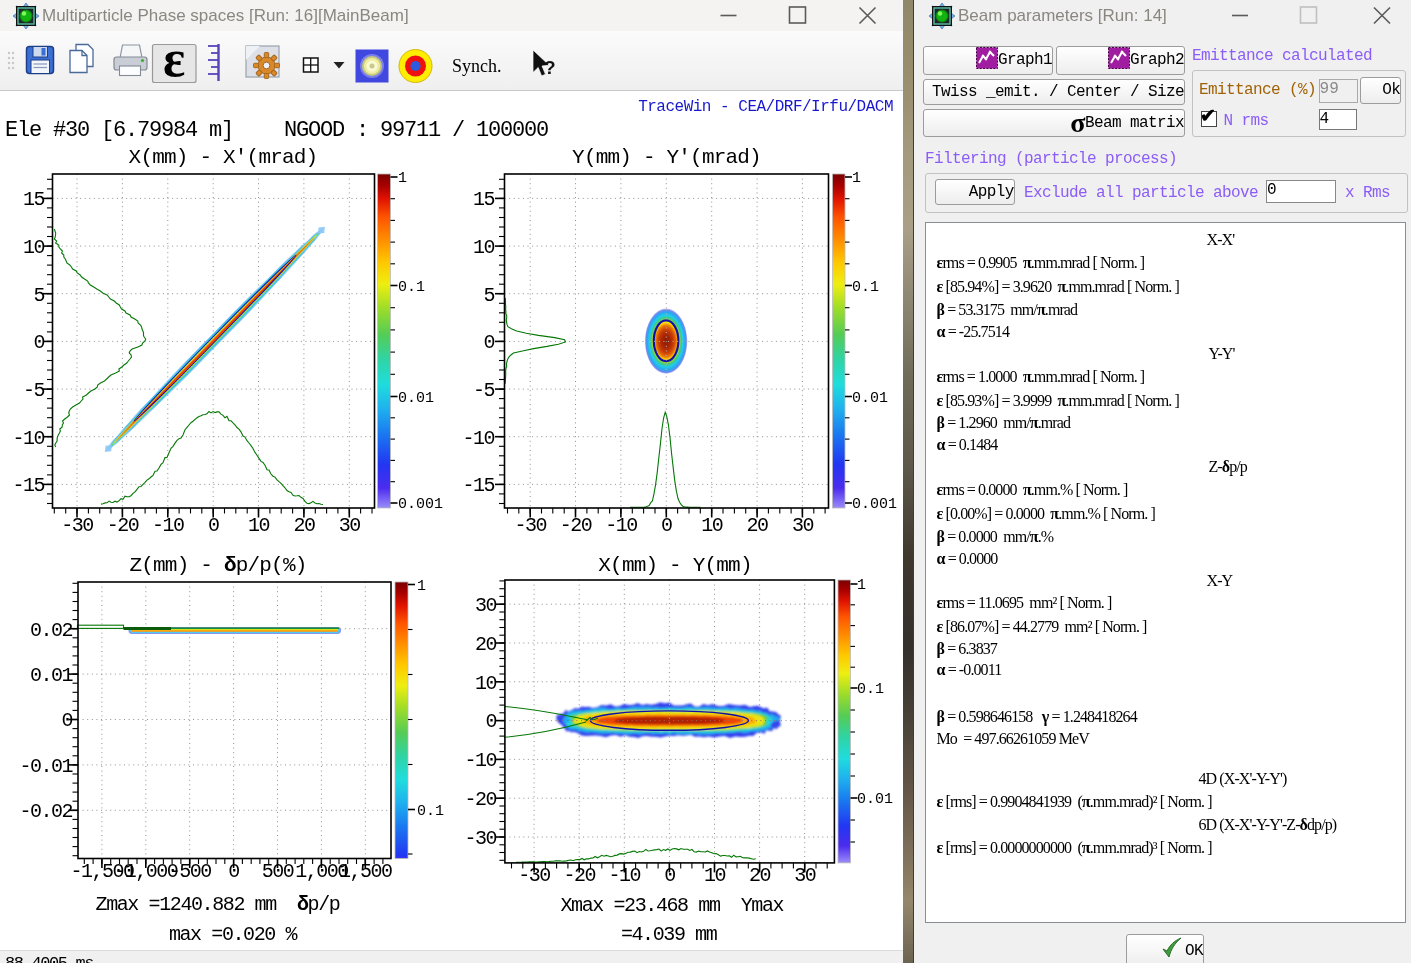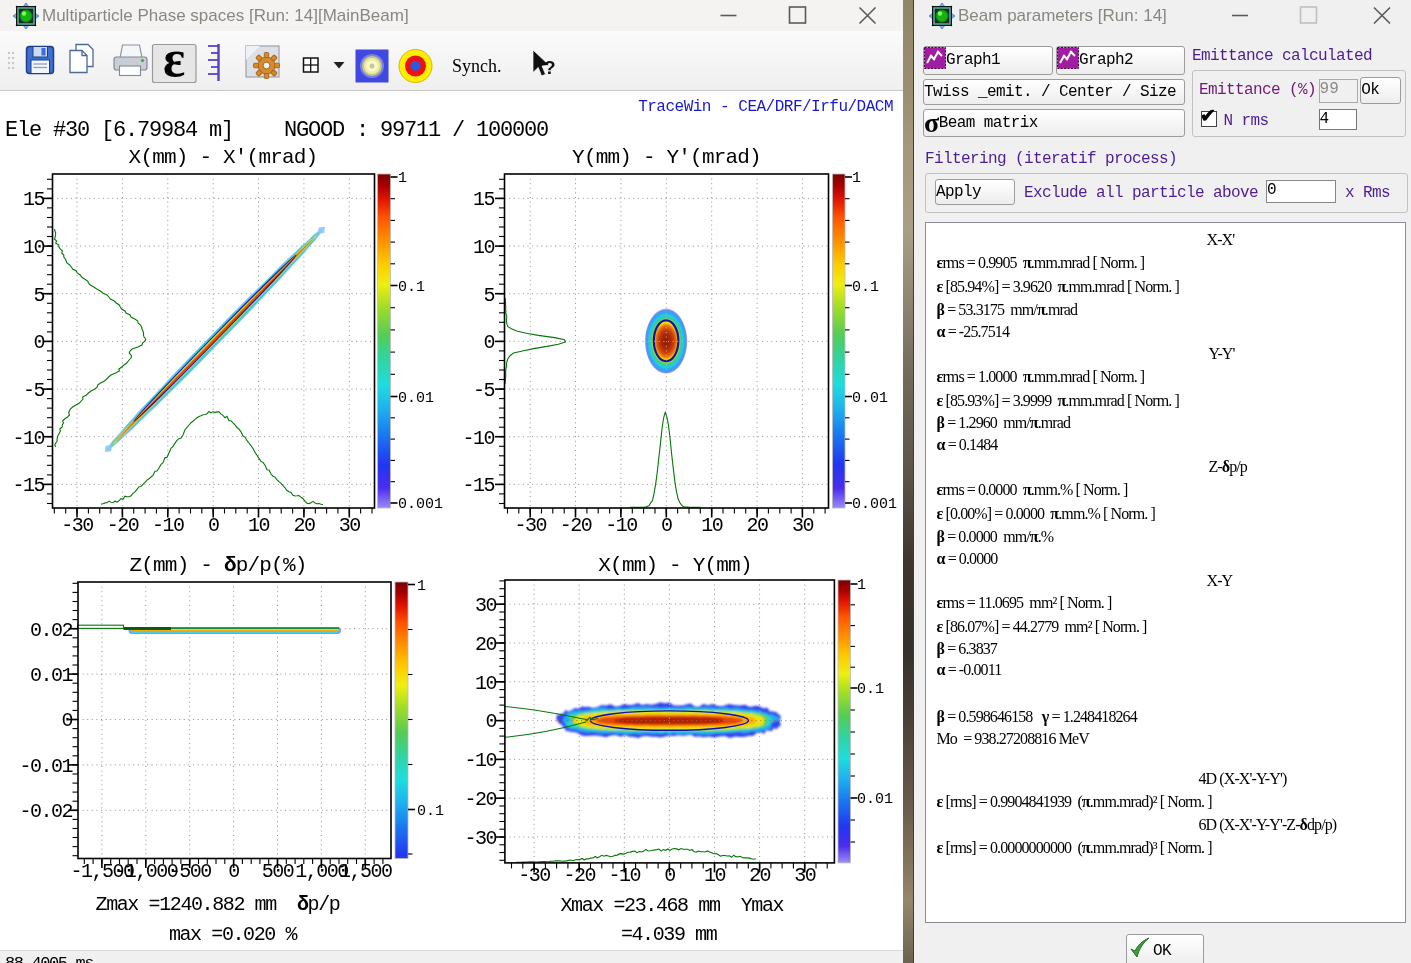--- a/index.html
+++ b/index.html
@@ -1,19 +1,19 @@
 <!DOCTYPE html>
 <html><head><meta charset="utf-8"><style>
 *{margin:0;padding:0;box-sizing:border-box}
 body{width:1411px;height:963px;position:relative;overflow:hidden;background:#fff;font-family:"Liberation Sans",sans-serif}
 .mono{font-family:"Liberation Mono",monospace}
 .btn{position:absolute;background:linear-gradient(#ffffff,#ededed);border:1px solid #9c9c9c;border-radius:3px;
- font-family:"Liberation Mono",monospace;font-size:16px;letter-spacing:-0.6px;color:#000;text-align:left}
+ font-family:"Liberation Mono",monospace;font-size:16px;letter-spacing:-0.6px;color:#000;text-align:right}
 .gbx{position:absolute;border:1px solid #c2c2c2;border-radius:3px}
-.lab{position:absolute;font-family:"Liberation Mono",monospace;font-size:16px;letter-spacing:-0.6px;color:#4c1d95;white-space:pre}
+.lab{position:absolute;font-family:"Liberation Mono",monospace;font-size:16px;letter-spacing:-0.6px;color:#8b5cf6;white-space:pre}
 .tl{position:absolute;font-family:Liberation Serif, serif;font-size:16px;letter-spacing:-0.9px;color:#000;white-space:pre;line-height:22px}
 .inp{position:absolute;background:#fff;border:1px solid #8a8a8a;font-family:"Liberation Mono",monospace;font-size:16px;color:#000}
 </style></head><body>
 
 <div style="position:absolute;left:0;top:0;width:903px;height:963px;background:#fff">
  <div style="position:absolute;left:0;top:0;width:903px;height:31px;background:#f4f3f1"></div>
  <div style="position:absolute;left:0;top:31px;width:903px;height:60px;background:linear-gradient(#fbfbfb,#efefef);border-bottom:1px solid #c9c9c9"></div>
  <svg width="26" height="26" viewBox="0 0 26 26" style="position:absolute;left:13px;top:3px" xmlns="http://www.w3.org/2000/svg">
 <g fill="#7ab0e8" stroke="#4a7ab0" stroke-width="0.8">
 <path d="M13,0 l3,4 h-6 z"></path>
@@ -24,21 +24,21 @@
         <path d="M23,3 l-5,1.5 L21.5,8 z"></path>
         <path d="M3,23 l5,-1.5 L4.5,18 z"></path>
         <path d="M23,23 l-5,-1.5 L21.5,18 z"></path>
 </g>
 <rect x="3.5" y="3.5" width="19" height="19" fill="#20262c" stroke="#111" stroke-width="1"></rect>
 <rect x="5" y="5" width="16" height="16" fill="none" stroke="#55b8a0" stroke-width="1.4"></rect>
 <circle cx="13" cy="13" r="6.5" fill="#0d8a0d"></circle>
 <circle cx="13" cy="13" r="5.2" fill="#12b312"></circle>
 <circle cx="11" cy="10.5" r="2.2" fill="#7dfc5a"></circle>
 </svg>
- <span style="position:absolute;left:42px;top:6px;font-size:17px;color:#8a8781">Multiparticle Phase spaces [Run: 14][MainBeam]</span>
+ <span style="position:absolute;left:42px;top:6px;font-size:17px;color:#8a8781">Multiparticle Phase spaces [Run: 16][MainBeam]</span>
  <svg width="1411" height="32" viewBox="0 0 1411 32" style="position:absolute;left:0;top:0;pointer-events:none" xmlns="http://www.w3.org/2000/svg">
 <line x1="720.5" y1="15.5" x2="736.5" y2="15.5" stroke="#5a5a5a" stroke-width="1.6"></line>
 <rect x="789.5" y="7" width="16" height="16" fill="none" stroke="#5a5a5a" stroke-width="1.6"></rect>
 <path d="M859.5,7.5 l16,16 M875.5,7.5 l-16,16" stroke="#5a5a5a" stroke-width="1.6"></path>
 </svg>
  <div style="position:absolute;left:0;top:31px;width:903px;height:60px">
       <svg width="903" height="60" viewBox="0 0 903 60" style="position:absolute;left:0;top:0" xmlns="http://www.w3.org/2000/svg">
 <g fill="#c8c8c8">
 <circle cx="9" cy="22" r="1.2"></circle>
           <circle cx="9" cy="27" r="1.2"></circle>
@@ -795,28 +795,28 @@
 <rect x="0.5" y="0.5" width="21" height="21" fill="#a01ca0" stroke="#404" stroke-width="1" stroke-dasharray="2 1.4"></rect>
 <polyline points="3,16 7,9 10,12 14,5 18,9" fill="none" stroke="#fff" stroke-width="2"></polyline>
 <circle cx="7" cy="9" r="1.3" fill="#fff"></circle>
         <circle cx="10" cy="12" r="1.3" fill="#fff"></circle>
         <circle cx="14" cy="5" r="1.3" fill="#fff"></circle>
 </svg>Graph2</div>
  <div class="btn" style="left:9px;top:78.5px;width:262px;height:26px;line-height:24px">Twiss _emit. / Center / Size</div>
  <div class="btn" style="left:9px;top:108.5px;width:262px;height:28px;line-height:26px"><span style="font:bold 28px &quot;Liberation Serif&quot;,serif;vertical-align:-5px;line-height:20px">σ</span>Beam matrix</div>
  <div class="lab" style="left:278px;top:47px">Emittance calculated</div>
  <div class="gbx" style="left:277.6px;top:70.3px;width:214.7px;height:66.4px"></div>
- <div class="lab" style="left:285px;top:81px;color:#701a75">Emittance (%)</div>
+ <div class="lab" style="left:285px;top:81px;color:#a16207">Emittance (%)</div>
  <div class="inp" style="left:404.6px;top:78.8px;width:39px;height:24px;background:#f0f0f0;color:#8a8a8a;border-color:#aaa">99</div>
  <div class="btn" style="left:446.2px;top:77.4px;width:41px;height:27px;line-height:25px">Ok</div>
  <div style="position:absolute;left:286.5px;top:111.2px;width:16px;height:16px;background:#fff;border:1.4px solid #444"></div>
  <span style="position:absolute;left:286px;top:104px;font-size:19px;font-weight:bold;color:#000">✔</span>
  <div class="lab" style="left:309.5px;top:112px">N rms</div>
  <div class="inp" style="left:404.6px;top:109.4px;width:38px;height:21px;border-color:#777">4</div>
- <div class="lab" style="left:11px;top:150px">Filtering (iteratif process)</div>
+ <div class="lab" style="left:11px;top:150px">Filtering (particle process)</div>
  <div class="gbx" style="left:10.5px;top:172.9px;width:483.6px;height:40px"></div>
  <div class="btn" style="left:21.1px;top:178.6px;width:79.6px;height:26.7px;line-height:24.7px">Apply</div>
  <div class="lab" style="left:110px;top:184px">Exclude all particle above</div>
  <div class="inp" style="left:352.1px;top:180.4px;width:69.6px;height:22.7px;border-color:#888">0</div>
  <div class="lab" style="left:431px;top:184px">x Rms</div>
  <div style="position:absolute;left:10.5px;top:222px;width:481.8px;height:701px;background:#fff;border:1px solid #888d96">
   <div class="tl" style="left:281px;top:6.0px">X-X'</div>
       <div class="tl" style="left:11px;top:29.0px"><b>ε</b>rms = 0.9905  <b>π</b>.mm.mrad [ Norm. ]</div>
       <div class="tl" style="left:11px;top:53.0px"><b>ε</b> [85.94%] = 3.9620  <b>π</b>.mm.mrad [ Norm. ]</div>
       <div class="tl" style="left:11px;top:76.0px"><b>β</b> = 53.3175  mm/<b>π</b>.mrad</div>
@@ -830,21 +830,21 @@
       <div class="tl" style="left:11px;top:256.0px"><b>ε</b>rms = 0.0000  <b>π</b>.mm.% [ Norm. ]</div>
       <div class="tl" style="left:11px;top:280.0px"><b>ε</b> [0.00%] = 0.0000  <b>π</b>.mm.% [ Norm. ]</div>
       <div class="tl" style="left:11px;top:302.5px"><b>β</b> = 0.0000  mm/<b>π</b>.%</div>
       <div class="tl" style="left:11px;top:325.0px"><b>α</b> = 0.0000</div>
       <div class="tl" style="left:281px;top:346.5px">X-Y</div>
       <div class="tl" style="left:11px;top:369.0px"><b>ε</b>rms = 11.0695  mm² [ Norm. ]</div>
       <div class="tl" style="left:11px;top:393.0px"><b>ε</b> [86.07%] = 44.2779  mm² [ Norm. ]</div>
       <div class="tl" style="left:11px;top:415.0px"><b>β</b> = 6.3837</div>
       <div class="tl" style="left:11px;top:436px"><b>α</b> = -0.0011</div>
       <div class="tl" style="left:11px;top:482.5px"><b>β</b> = 0.598646158   <b>γ</b> = 1.248418264</div>
-      <div class="tl" style="left:11px;top:504.5px">Mo  = 938.27208816 MeV</div>
+      <div class="tl" style="left:11px;top:504.5px">Mo  = 497.66261059 MeV</div>
       <div class="tl" style="left:273px;top:545.0px">4D (X-X'-Y-Y')</div>
       <div class="tl" style="left:11px;top:568.0px"><b>ε</b> [rms] = 0.9904841939  (<b>π</b>.mm.mrad)² [ Norm. ]</div>
       <div class="tl" style="left:273px;top:590.5px">6D (X-X'-Y-Y'-Z-<b>δ</b>dp/p)</div>
       <div class="tl" style="left:11px;top:614.0px"><b>ε</b> [rms] = 0.0000000000  (<b>π</b>.mm.mrad)³ [ Norm. ]</div>
  </div>
  <div class="btn" style="left:212px;top:934px;width:78px;height:34px;line-height:32px">
   <svg width="26" height="26" viewBox="0 0 26 26" style="vertical-align:-6px">
         <path d="M4,14 l6,8 c2,-8 6,-14 12,-19 -7,3 -11,7 -14,13 z" fill="#3f9c3f" stroke="#2a6e2a" stroke-width="1"></path>
       </svg>OK</div>
 </div>

